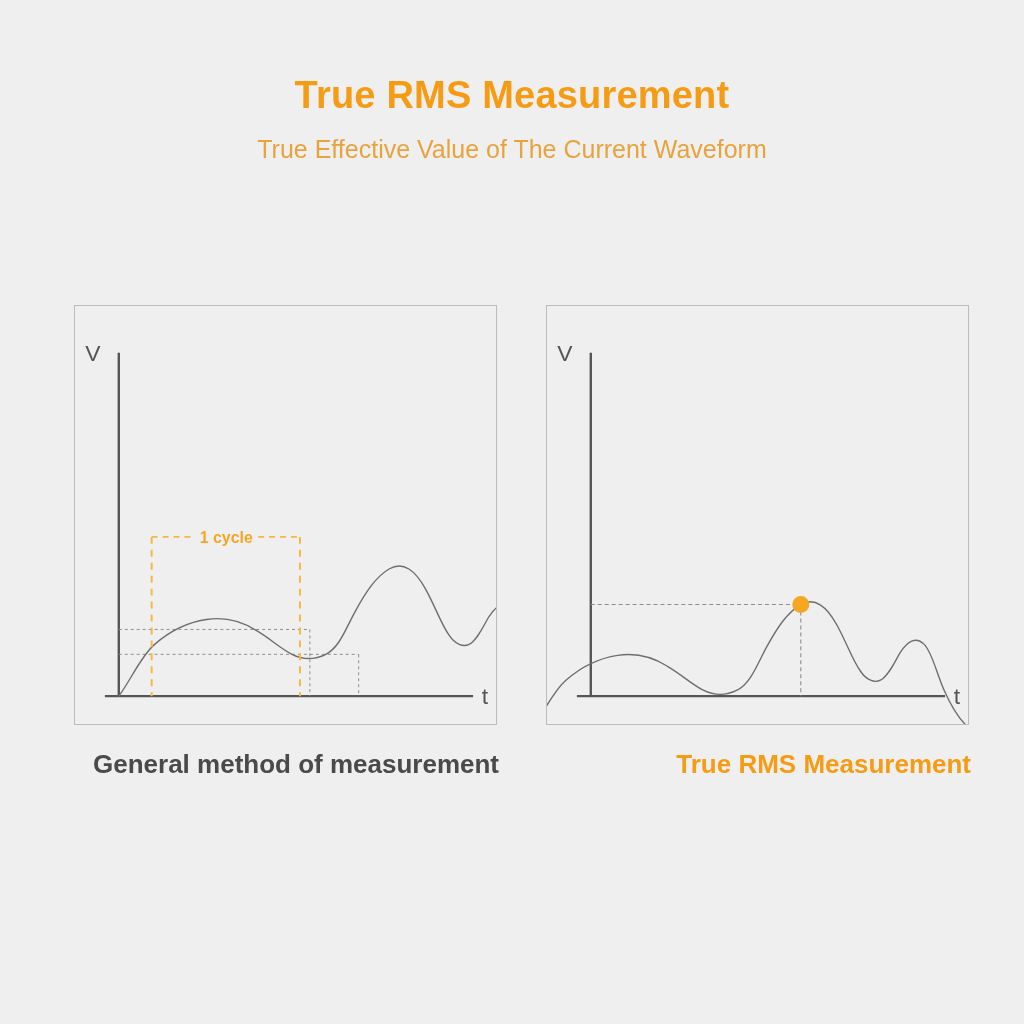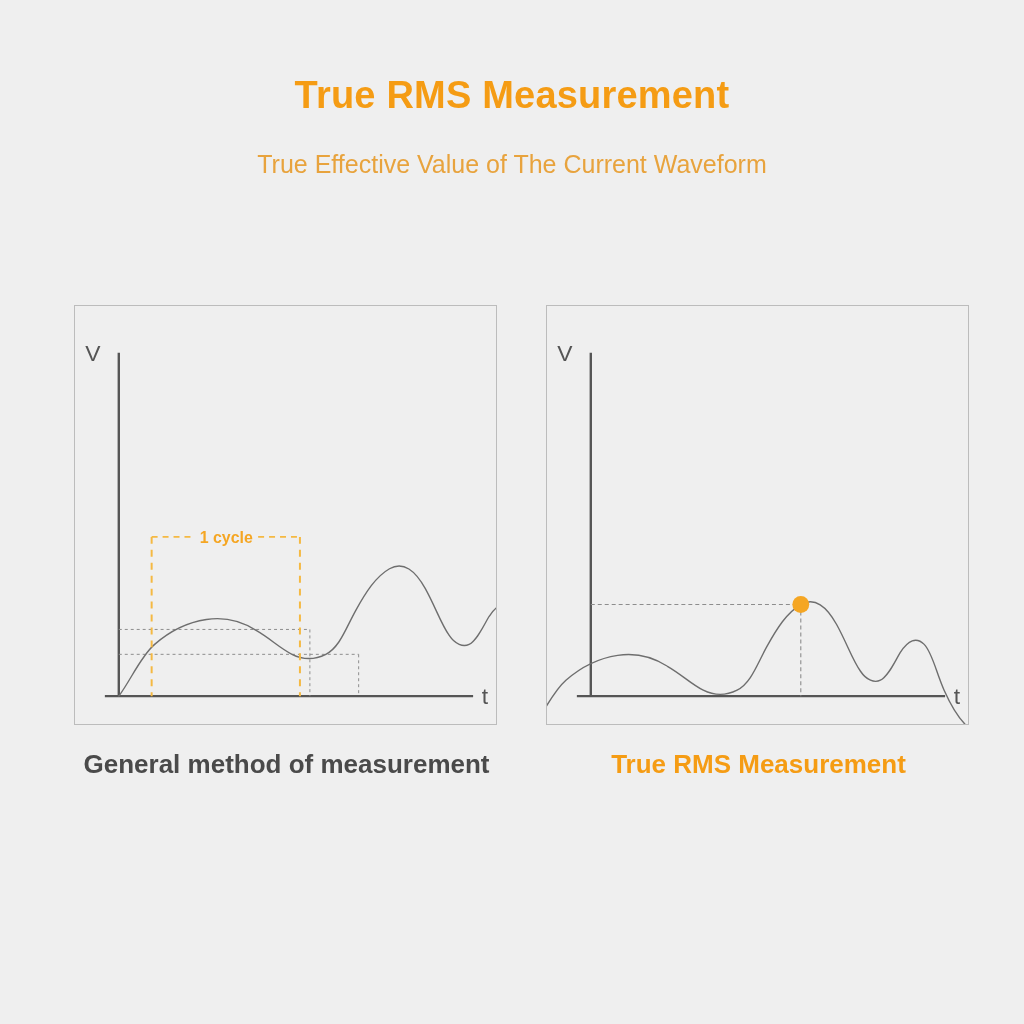--- a/index.html
+++ b/index.html
@@ -26,21 +26,21 @@
   #title {
     margin: 0;
     padding-top: 76px;
     font-size: 38px;
     font-weight: bold;
     letter-spacing: 0.2px;
     color: #f59c14;
     line-height: 1.05;
   }
   #subtitle {
-    margin: 15px;
+    margin: 0;
     padding-top: 20px;
     font-size: 25px;
     font-weight: normal;
     color: #e8a33d;
     line-height: 1.05;
   }
 
   
   .panel {
     position: absolute;
@@ -58,21 +58,21 @@
     display: block;
     width: 100%;
     height: 100%;
   }
 
   
   .caption {
     position: absolute;
     top: 750px;
     width: 425px;
-    text-align: center;
+    text-align: right;
     font-size: 26px;
     font-weight: bold;
     line-height: 1.1;
   }
   #caption-left {
     left: 74px;
     color: #4a4a4a;
   }
   #caption-right {
     left: 546px;

